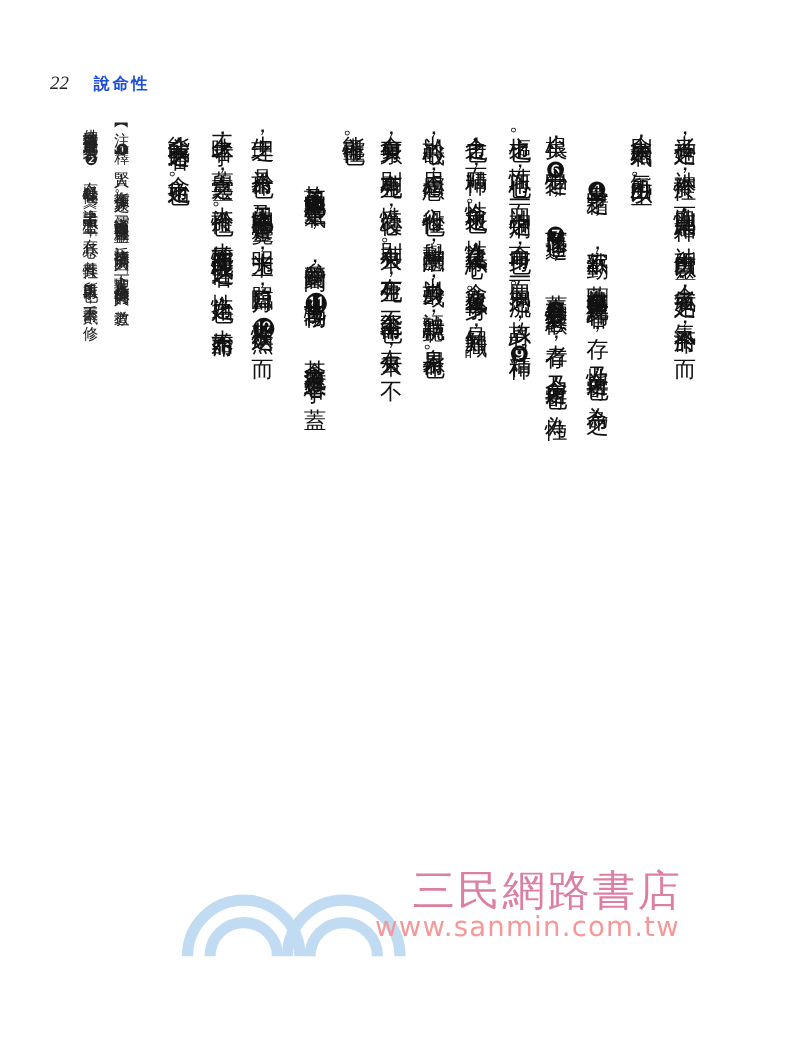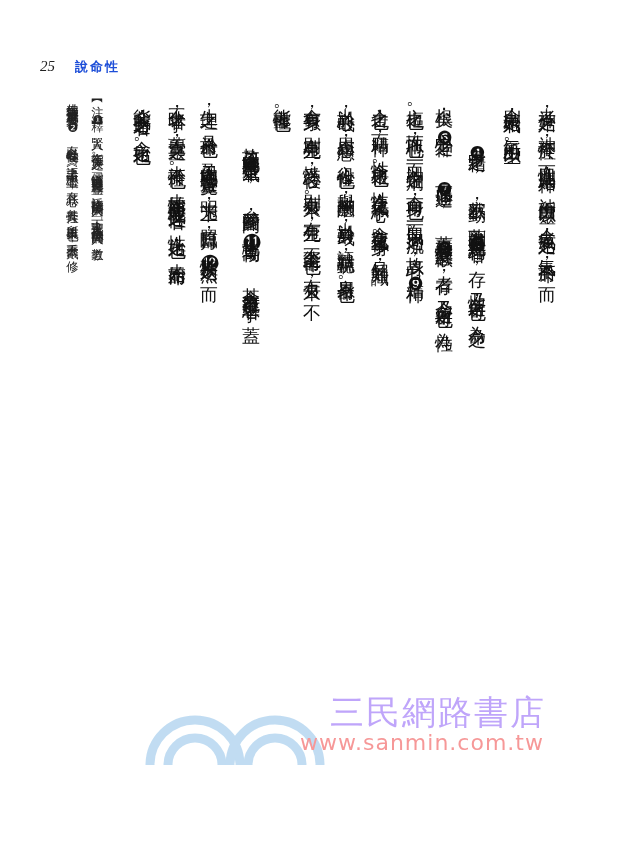--- a/index.html
+++ b/index.html
@@ -7,29 +7,29 @@
          font-family:"DejaVu Serif","Liberation Serif",serif; color:#111; }
   .header { position:absolute; left:40px; top:58px; display:flex; align-items:baseline; gap:20px; }
   .page-num { font-family:"Liberation Serif",serif; font-style:italic; font-size:15px; color:#222; }
   .running-title { font-family:Liberation Sans, sans-serif; font-weight:bold; font-size:13px; letter-spacing:2px; color:#1d4ed8; }
   .col { position:absolute; top:94px; writing-mode:vertical-rl; text-orientation:upright; white-space:nowrap;
          font-family:"DejaVu Sans","Liberation Sans",sans-serif; color:#111; }
   .main { font-size:18px; letter-spacing:2.1px; line-height:1; }
   .main.indent { top:134px; }
   .note { font-size:12.4px; letter-spacing:1.05px; line-height:1; color:#222; }
   .watermark { position:absolute; left:140px; top:690px; width:390px; height:70px; pointer-events:none; opacity:0.55; }
-  .wm-text { position:absolute; left:190px; top:0; font-family:"DejaVu Sans",sans-serif; font-size:34px; color:#8b5cf6; letter-spacing:2px; white-space:nowrap;text-align:center; }
+  .wm-text { position:absolute; left:190px; top:0; font-family:"DejaVu Sans",sans-serif; font-size:34px; color:#be185d; letter-spacing:2px; white-space:nowrap;text-align:center; }
   .wm-url { position:absolute; left:160px; top:40px; font-family:"DejaVu Sans",sans-serif; font-size:22px; color:#ef4444; letter-spacing:1px; white-space:nowrap; }
   .wm-arcs { position:absolute; left:0; top:-10px; }
 </style>
 </head>
 <body>
 
 <div class="header">
-  <span class="page-num">25</span>
+  <span class="page-num">22</span>
   <span class="running-title">說命性</span>
 </div>
 
 <div>
   <div class="col main" style="left:538px;">者神之始，神本於性，而性則未始神，神所由以靈；命者氣之始，氣本於命，而</div>
   <div class="col main" style="left:503px;">命則未始氣，氣所由以生。</div>
   <div class="col main indent" style="left:468px;">身中之精❹，寂然不動，蓋剛健中正純粹精者❺存，乃性之所寄也，為命之</div>
   <div class="col main" style="left:435px;">根矣；心中之神❻，感而遂通❼，蓋喜怒哀懼愛惡欲❽者存，乃命之所寄也，為性</div>
   <div class="col main" style="left:406px;">之樞也。性而心也，而一神之中炯；命而身也，而一氣之周流。故身心，精神❾</div>
   <div class="col main" style="left:371px;">之舍也；而精神，性命之根也。性之造化係乎心，命之造化係乎身。見解知識，</div>

